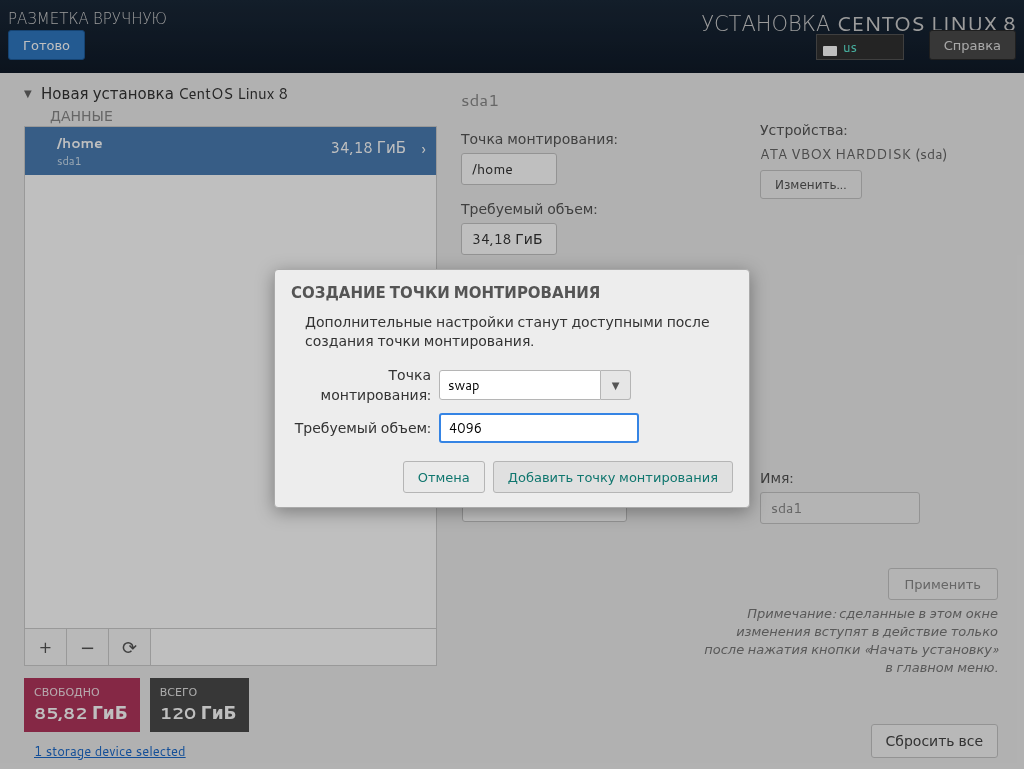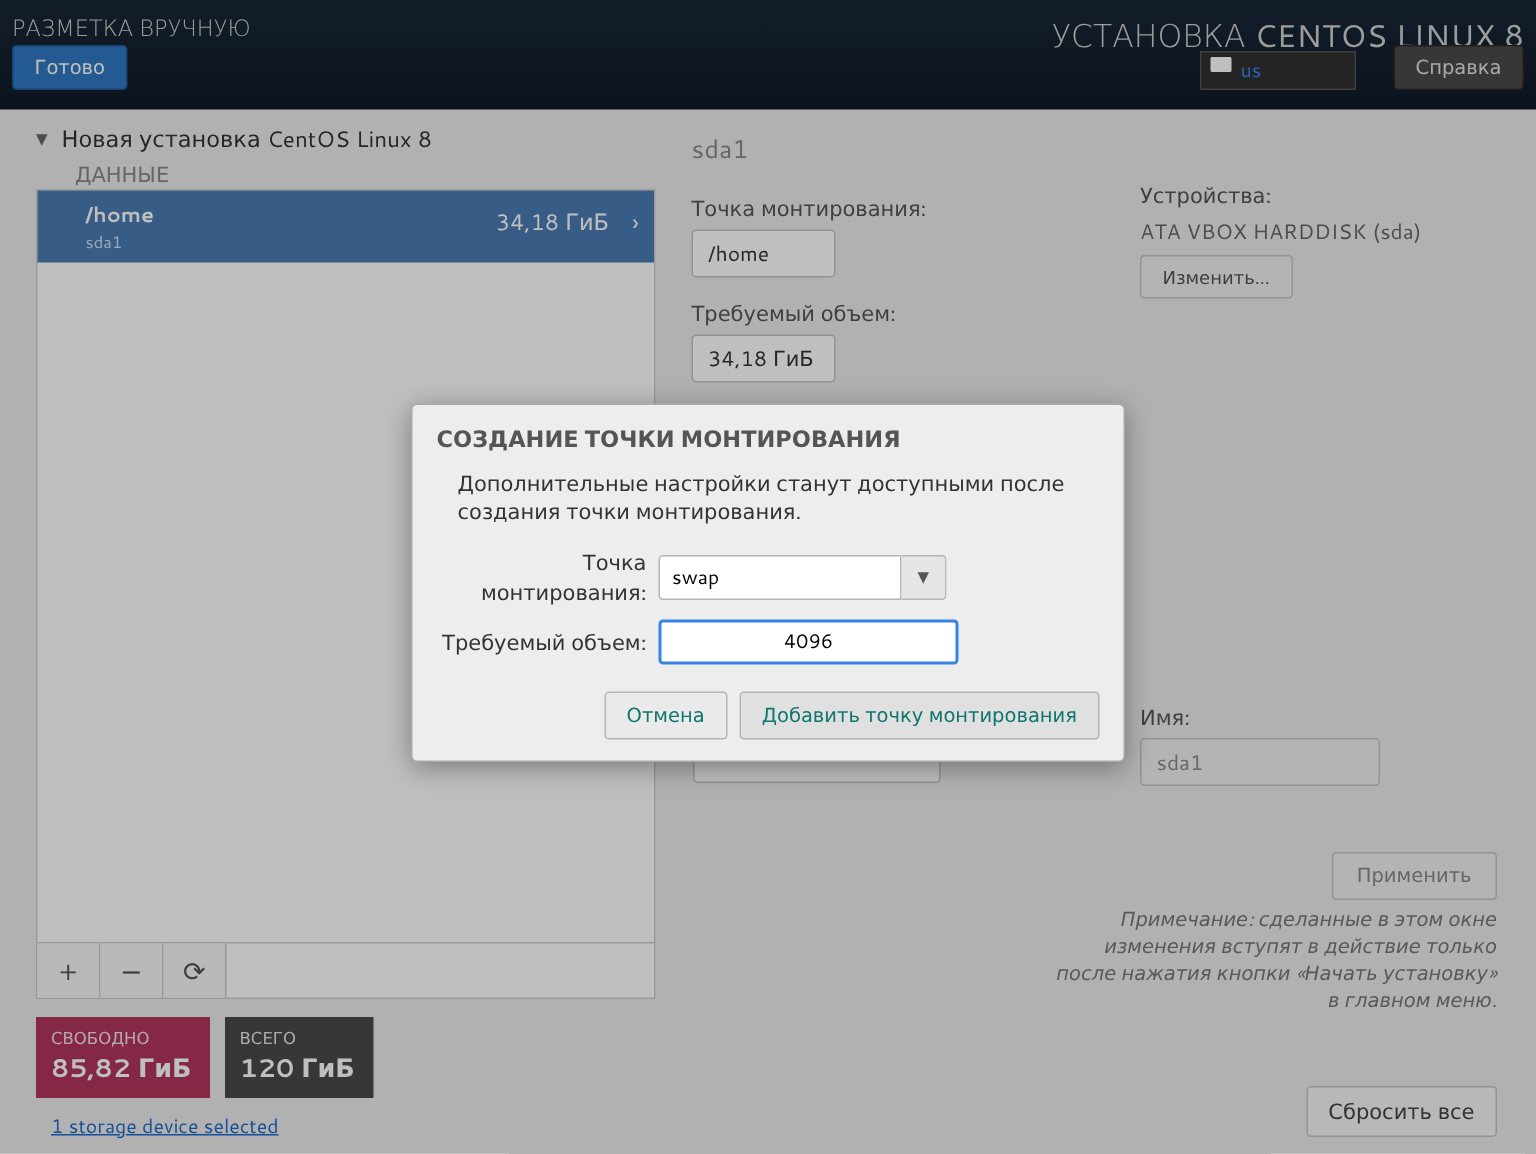--- a/index.html
+++ b/index.html
@@ -3,21 +3,21 @@
 <meta charset="utf-8">
 <style>
 * { margin: 0; padding: 0; box-sizing: border-box; font-family: "Cantarell", "DejaVu Sans", sans-serif; }
 body { width: 1024px; height: 769px; background: #ededed; overflow: hidden; position: relative; }
 
 .topbar { height: 73px; background: linear-gradient(180deg, #1a2838 0%, #0f1a28 100%); color: #fff; position: relative; }
 .topbar-title { position: absolute; top: 8px; left: 8px; font-size: 15px; font-weight: 300; color: #d0d0d0; }
 .topbar-subtitle { position: absolute; top: 8px; right: 8px; font-size: 21px; font-weight: 300; color: #d0d0d0; }
 .done-btn { position: absolute; top: 30px; left: 8px; background: #2f78c2; color: #fff; border: 1px solid #1c5a99; border-radius: 3px; padding: 5px 14px; font-size: 13px; }
 .help-btn { position: absolute; top: 30px; right: 8px; background: #4a4a4a; color: #e0e0e0; border: 1px solid #2a2a2a; border-radius: 3px; padding: 5px 14px; font-size: 13px; }
-.kb-indicator { position: absolute; top: 34px; right: 120px; background: #303030; border: 1px solid #555; color: #3b82f6; padding: 3px 45px 3px 6px; font-size: 13px; display: flex; align-items: flex-start; gap: 6px; width: 104px; }
+.kb-indicator { position: absolute; top: 34px; right: 120px; background: #303030; border: 1px solid #555; color: #5eead4; padding: 3px 45px 3px 6px; font-size: 13px; display: flex; align-items: flex-end; gap: 6px; width: 88px; }
 .kb-indicator .kbd-icon { width: 14px; height: 10px; background: #fff; display: inline-block; border-radius: 1px; }
 
 .content { display: flex; height: 650px; }
 .left { width: 437px; padding: 0; }
 .right { flex: 1; padding: 14px 20px 14px 24px; }
 
 .left-header { padding: 8px 8px 0 24px; }
 .install-name { font-size: 15px; color: #333; }
 .expand-arrow { color: #666; margin-right: 5px; font-size: 10px; display:inline-block; position: relative; top:-2px;}
 .section-label { color: #888; font-size: 14px; font-weight: 500; margin: 2px 0 0 26px; }
@@ -63,21 +63,21 @@
 
 .overlay { position: absolute; inset: 0; background: rgba(0,0,0,0.25); }
 .modal { position: absolute; top: 269px; left: 274px; width: 476px; background: #ededed; border: 1px solid #aaa; border-radius: 4px; box-shadow: 0 4px 18px rgba(0,0,0,.35); padding: 12px 16px 14px; }
 .modal-title { font-size: 15px; font-weight: 600; color: #555; margin-bottom: 10px; }
 .modal-desc { font-size: 14px; color: #333; margin: 0 0 14px 14px; line-height: 1.35; }
 .modal-row { display: flex; align-items: center; margin-bottom: 8px; }
 .modal-row label { width: 140px; text-align: right; font-size: 14px; color: #333; margin-right: 8px; }
 .combo { display: flex; width: 192px; }
 .combo input { flex: 1; border: 1px solid #b5b5b5; border-radius: 3px 0 0 3px; padding: 5px 8px; font-size: 13px; background:#fff; }
 .combo button { width: 30px; border: 1px solid #b5b5b5; border-left: none; border-radius: 0 3px 3px 0; background: #e6e6e6; font-size: 10px; color: #555; }
-.req-input { width: 200px; border: 2px solid #3584e4; border-radius: 3px; padding: 4px 8px; font-size: 13px; background:#fff;text-align:center; }
+.req-input { width: 200px; border: 2px solid #3584e4; border-radius: 3px; padding: 4px 8px; font-size: 13px; background:#fff; }
 .modal-btns { display: flex; justify-content: flex-end; gap: 8px; margin-top: 18px; }
 .modal-btns button { border: 1px solid #b5b5b5; border-radius: 3px; padding: 6px 14px; font-size: 13px; background: #eaeaea; color: #0f766e; }
 .modal-btns .primary { background: #e0e0e0; }
 </style>
 </head>
 <body>
 
 <div class="topbar">
   <div class="topbar-title">РАЗМЕТКА ВРУЧНУЮ</div>
   <div class="topbar-subtitle">УСТАНОВКА CENTOS LINUX 8</div>

